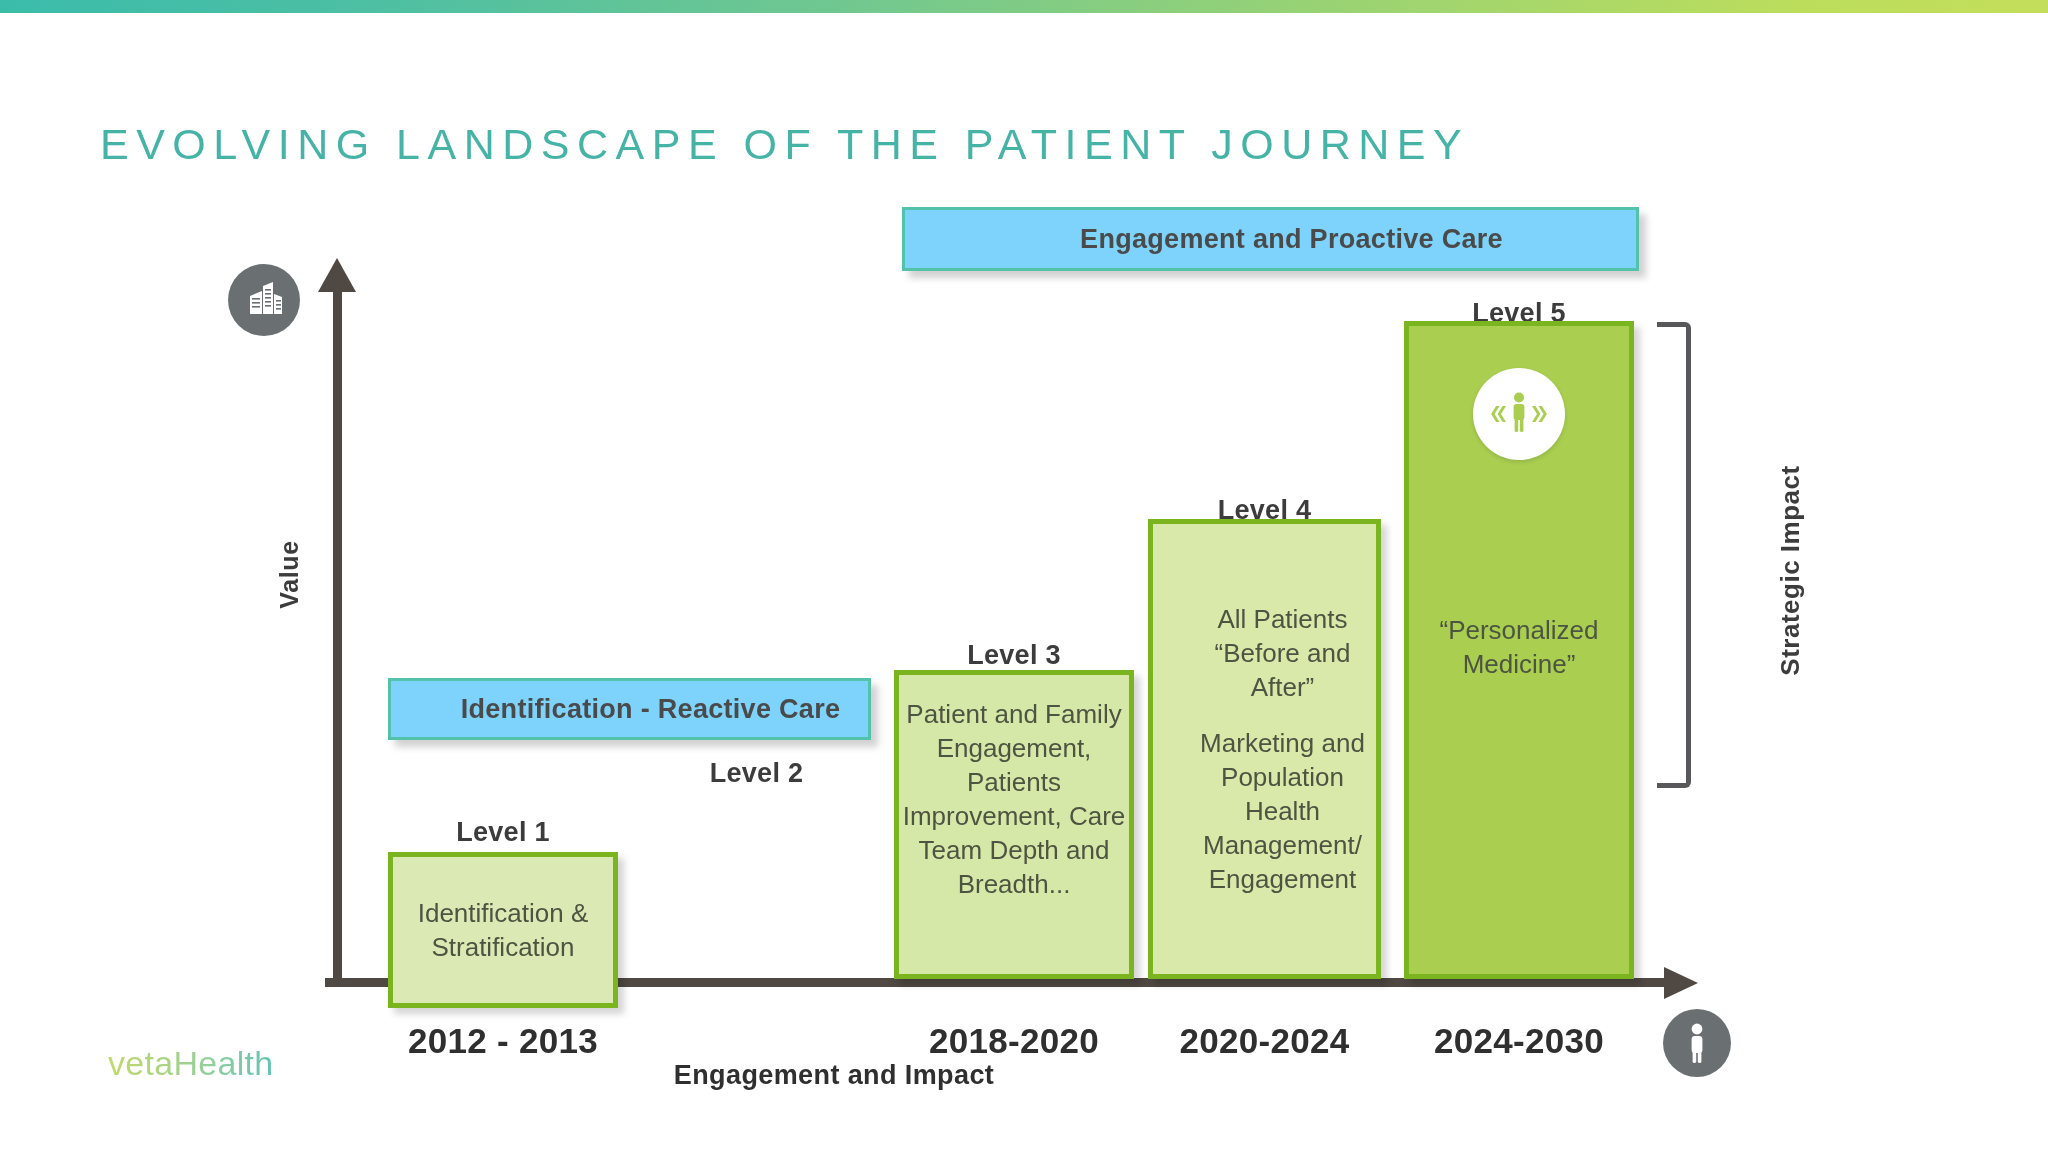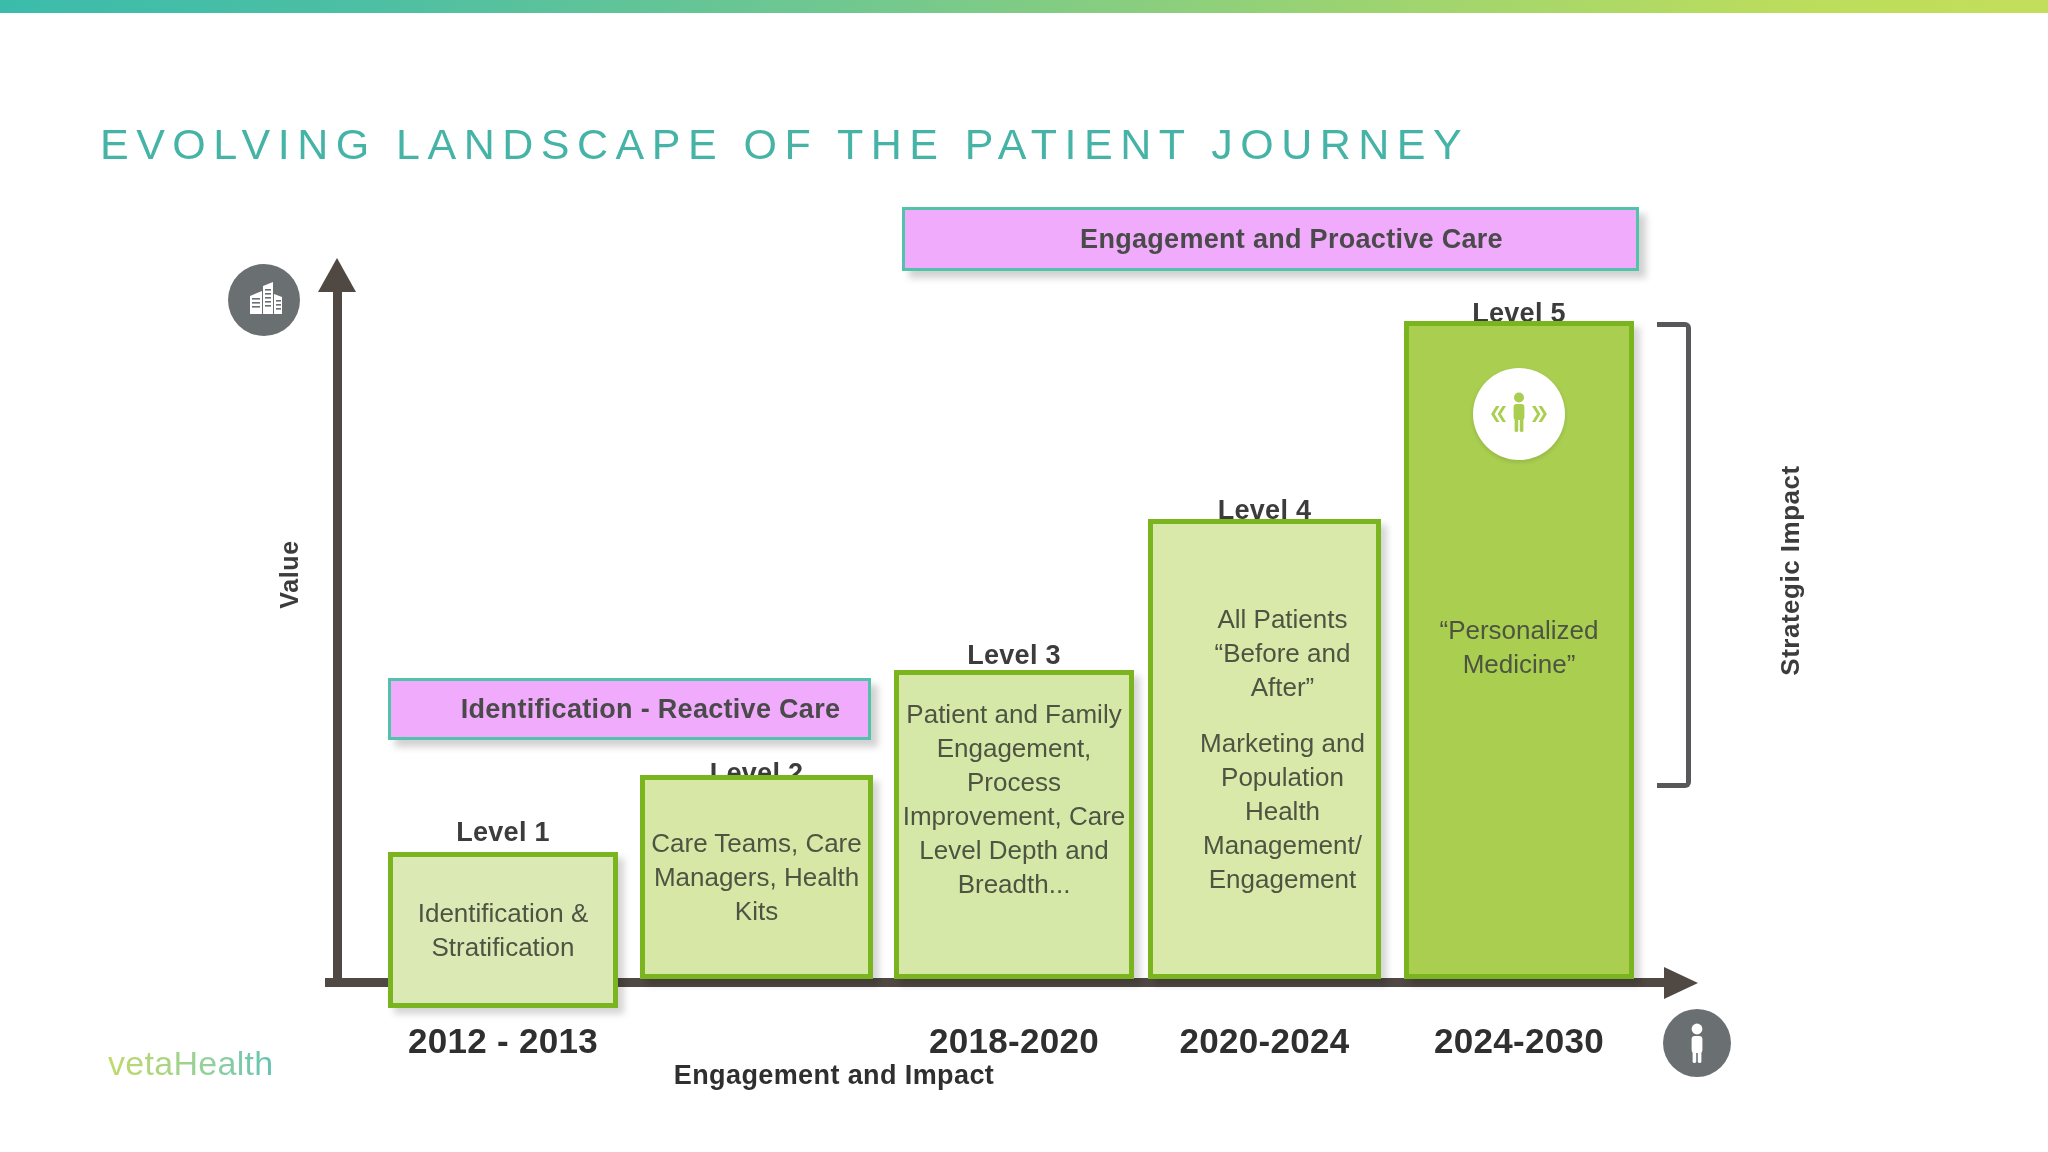--- a/index.html
+++ b/index.html
@@ -91,21 +91,21 @@
     background: #6a6f72;
     border-radius: 50%;
     display: flex; align-items: center; justify-content: center;
   }
   .icon-building { left: 228px; top: 264px; width: 72px; height: 72px; }
   .icon-person   { left: 1663px; top: 1009px; width: 68px; height: 68px; }
 
   
   .banner {
     position: absolute;
-    background: #f0abfc;
+    background: #7dd3fc;
     border: 3px solid #53c2ab;
     box-shadow: 7px 7px 7px rgba(0,0,0,0.18);
     display: flex; align-items: center; justify-content: center;
     color: #4a4a4a;
     font-weight: bold;
     letter-spacing: 0.3px;
     padding-left: 42px;
   }
   .banner-proactive {
     left: 902px; top: 207px; width: 737px; height: 64px;
@@ -276,27 +276,24 @@
 
   <div class="banner banner-proactive">Engagement and Proactive Care</div>
   <div class="banner banner-reactive">Identification - Reactive Care</div>
 
   <div class="bar-label lbl1">Level 1</div>
   <div class="bar bar1">
     <p>Identification &amp; Stratification</p>
   </div>
 
   <div class="bar-label lbl2">Level 2</div>
-  <div class="bar bar2">
-    <p>Care Teams, Care Managers, Health Kits</p>
-  </div>
 
   <div class="bar-label lbl3">Level 3</div>
   <div class="bar bar3">
-    <p>Patient and Family Engagement, Process Improvement, Care Level Depth and Breadth...</p>
+    <p>Patient and Family Engagement, Patients Improvement, Care Team Depth and Breadth...</p>
   </div>
 
   <div class="bar-label lbl4">Level 4</div>
   <div class="bar bar4">
     <p>All Patients “Before and After”</p>
     <div class="gap"></div>
     <p>Marketing and Population Health Management/ Engagement</p>
   </div>
 
   <div class="bar-label lbl5">Level 5</div>

